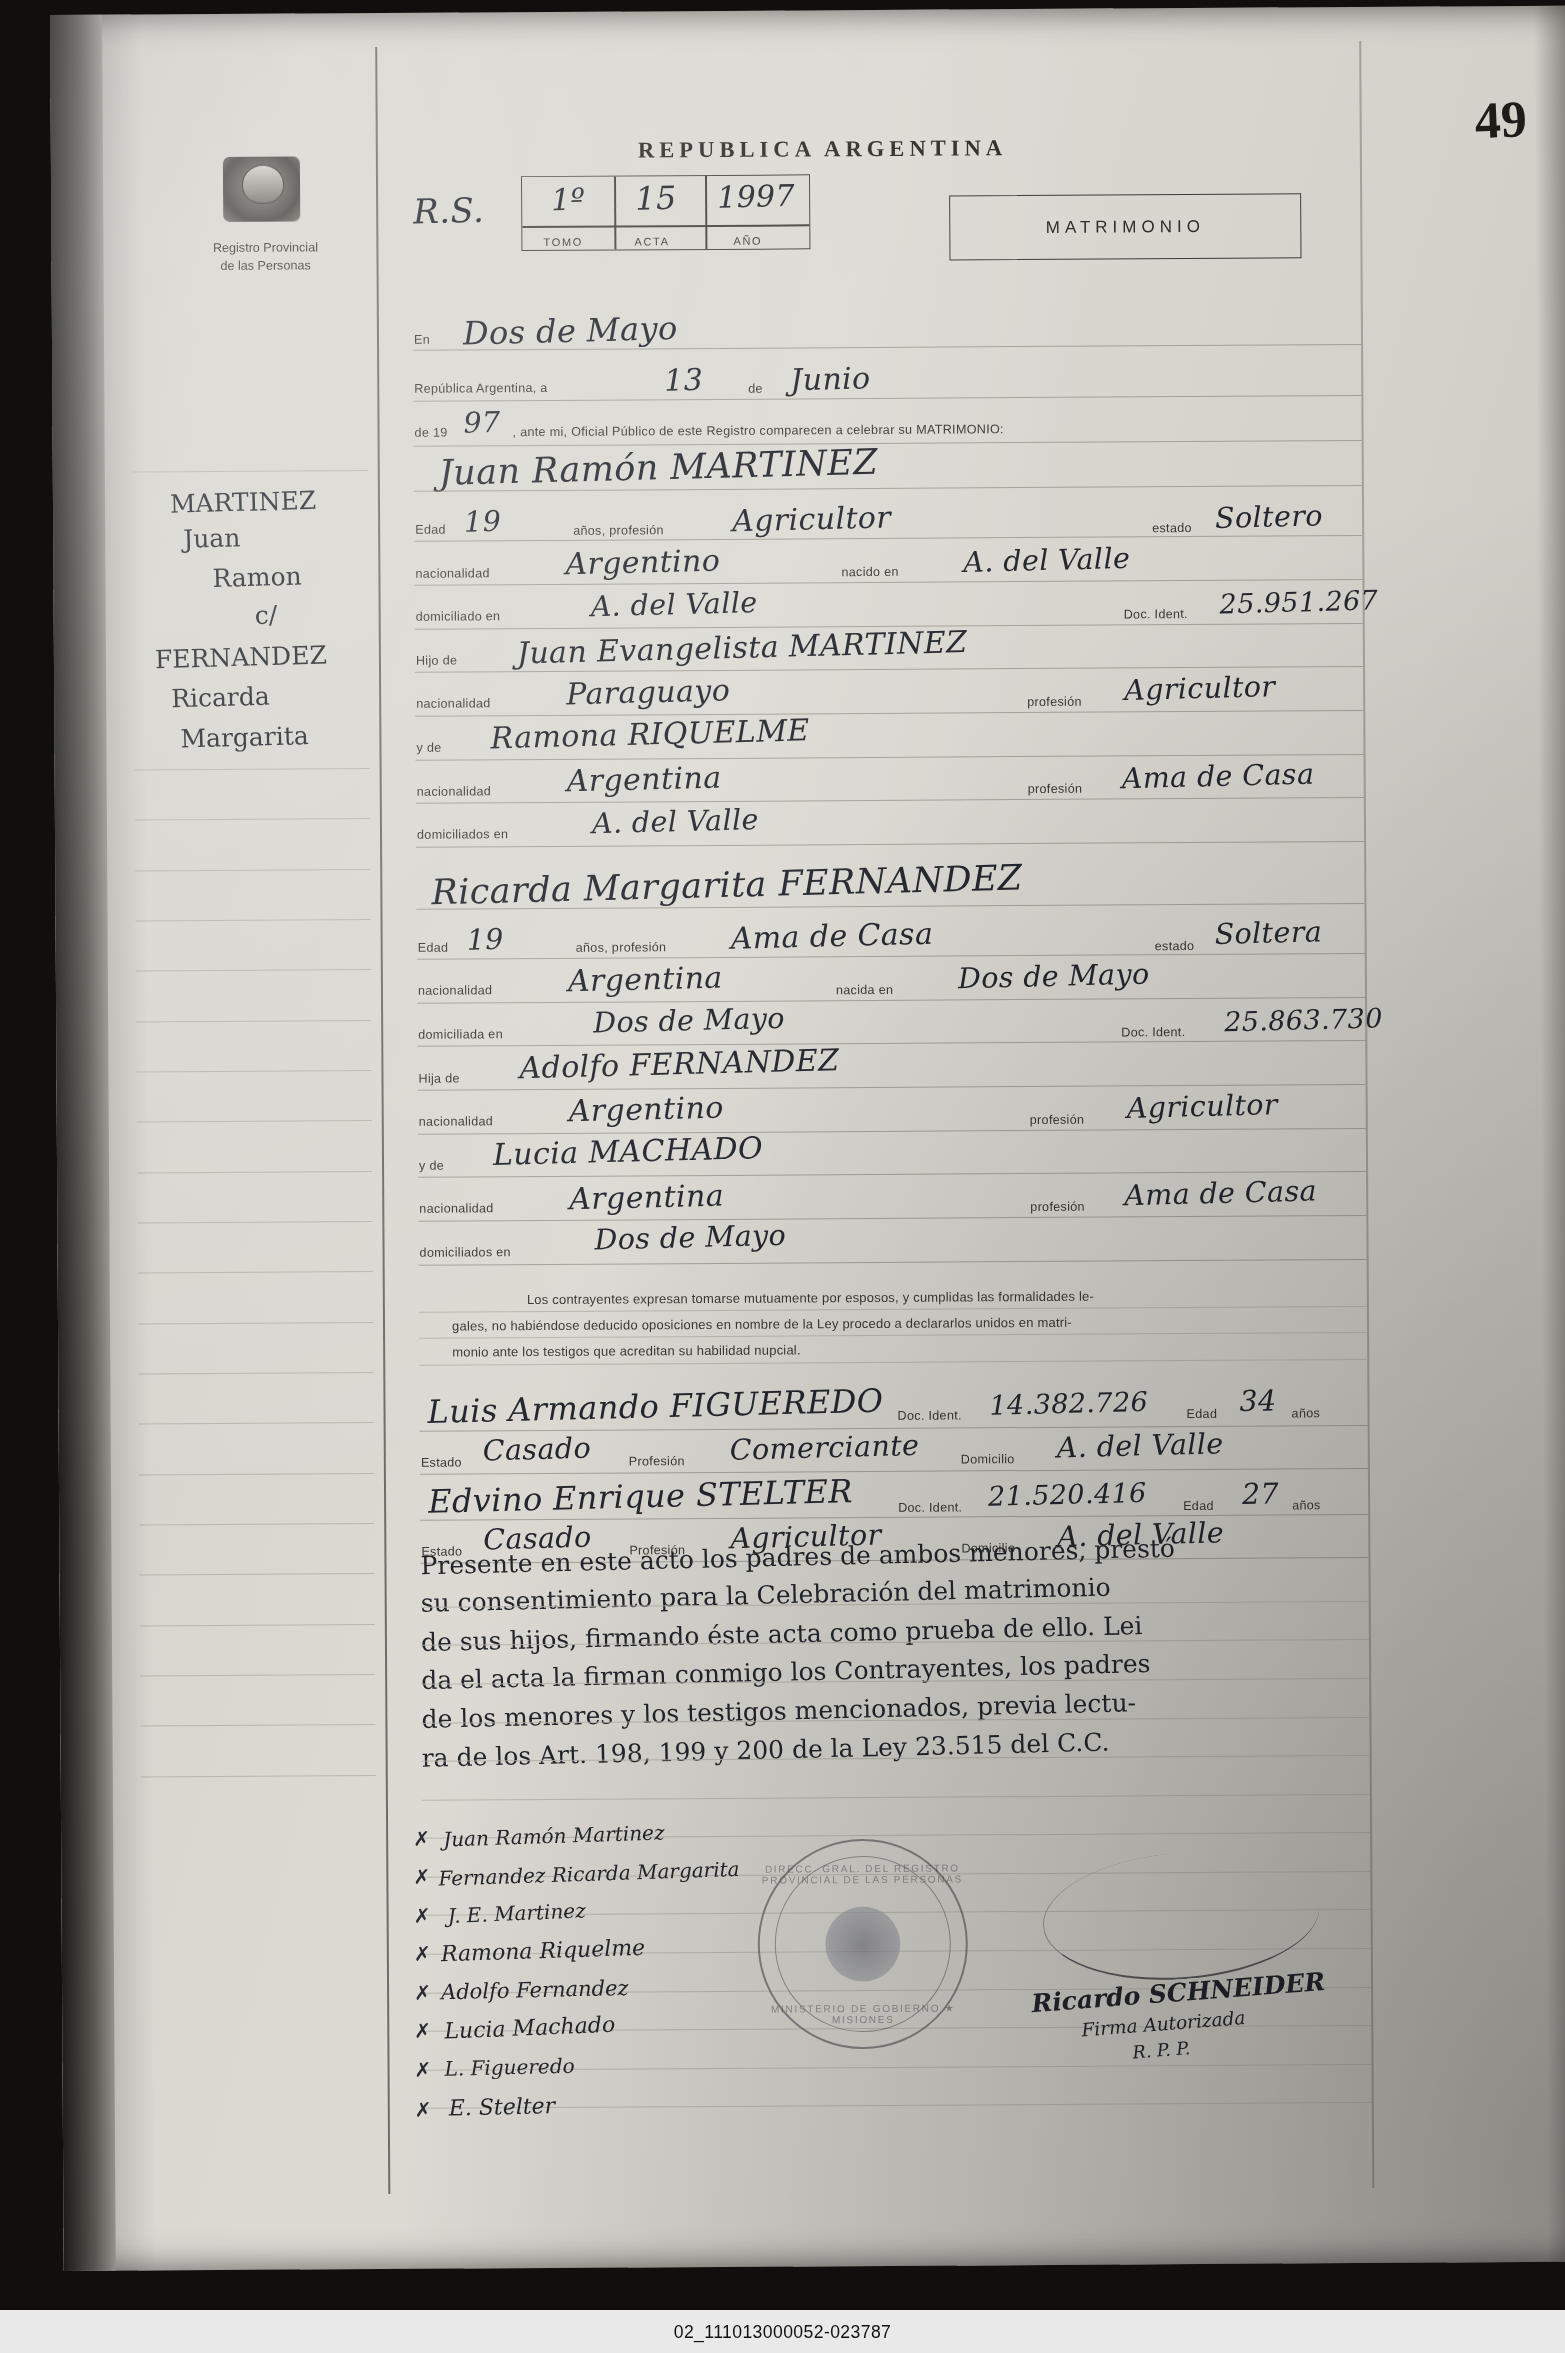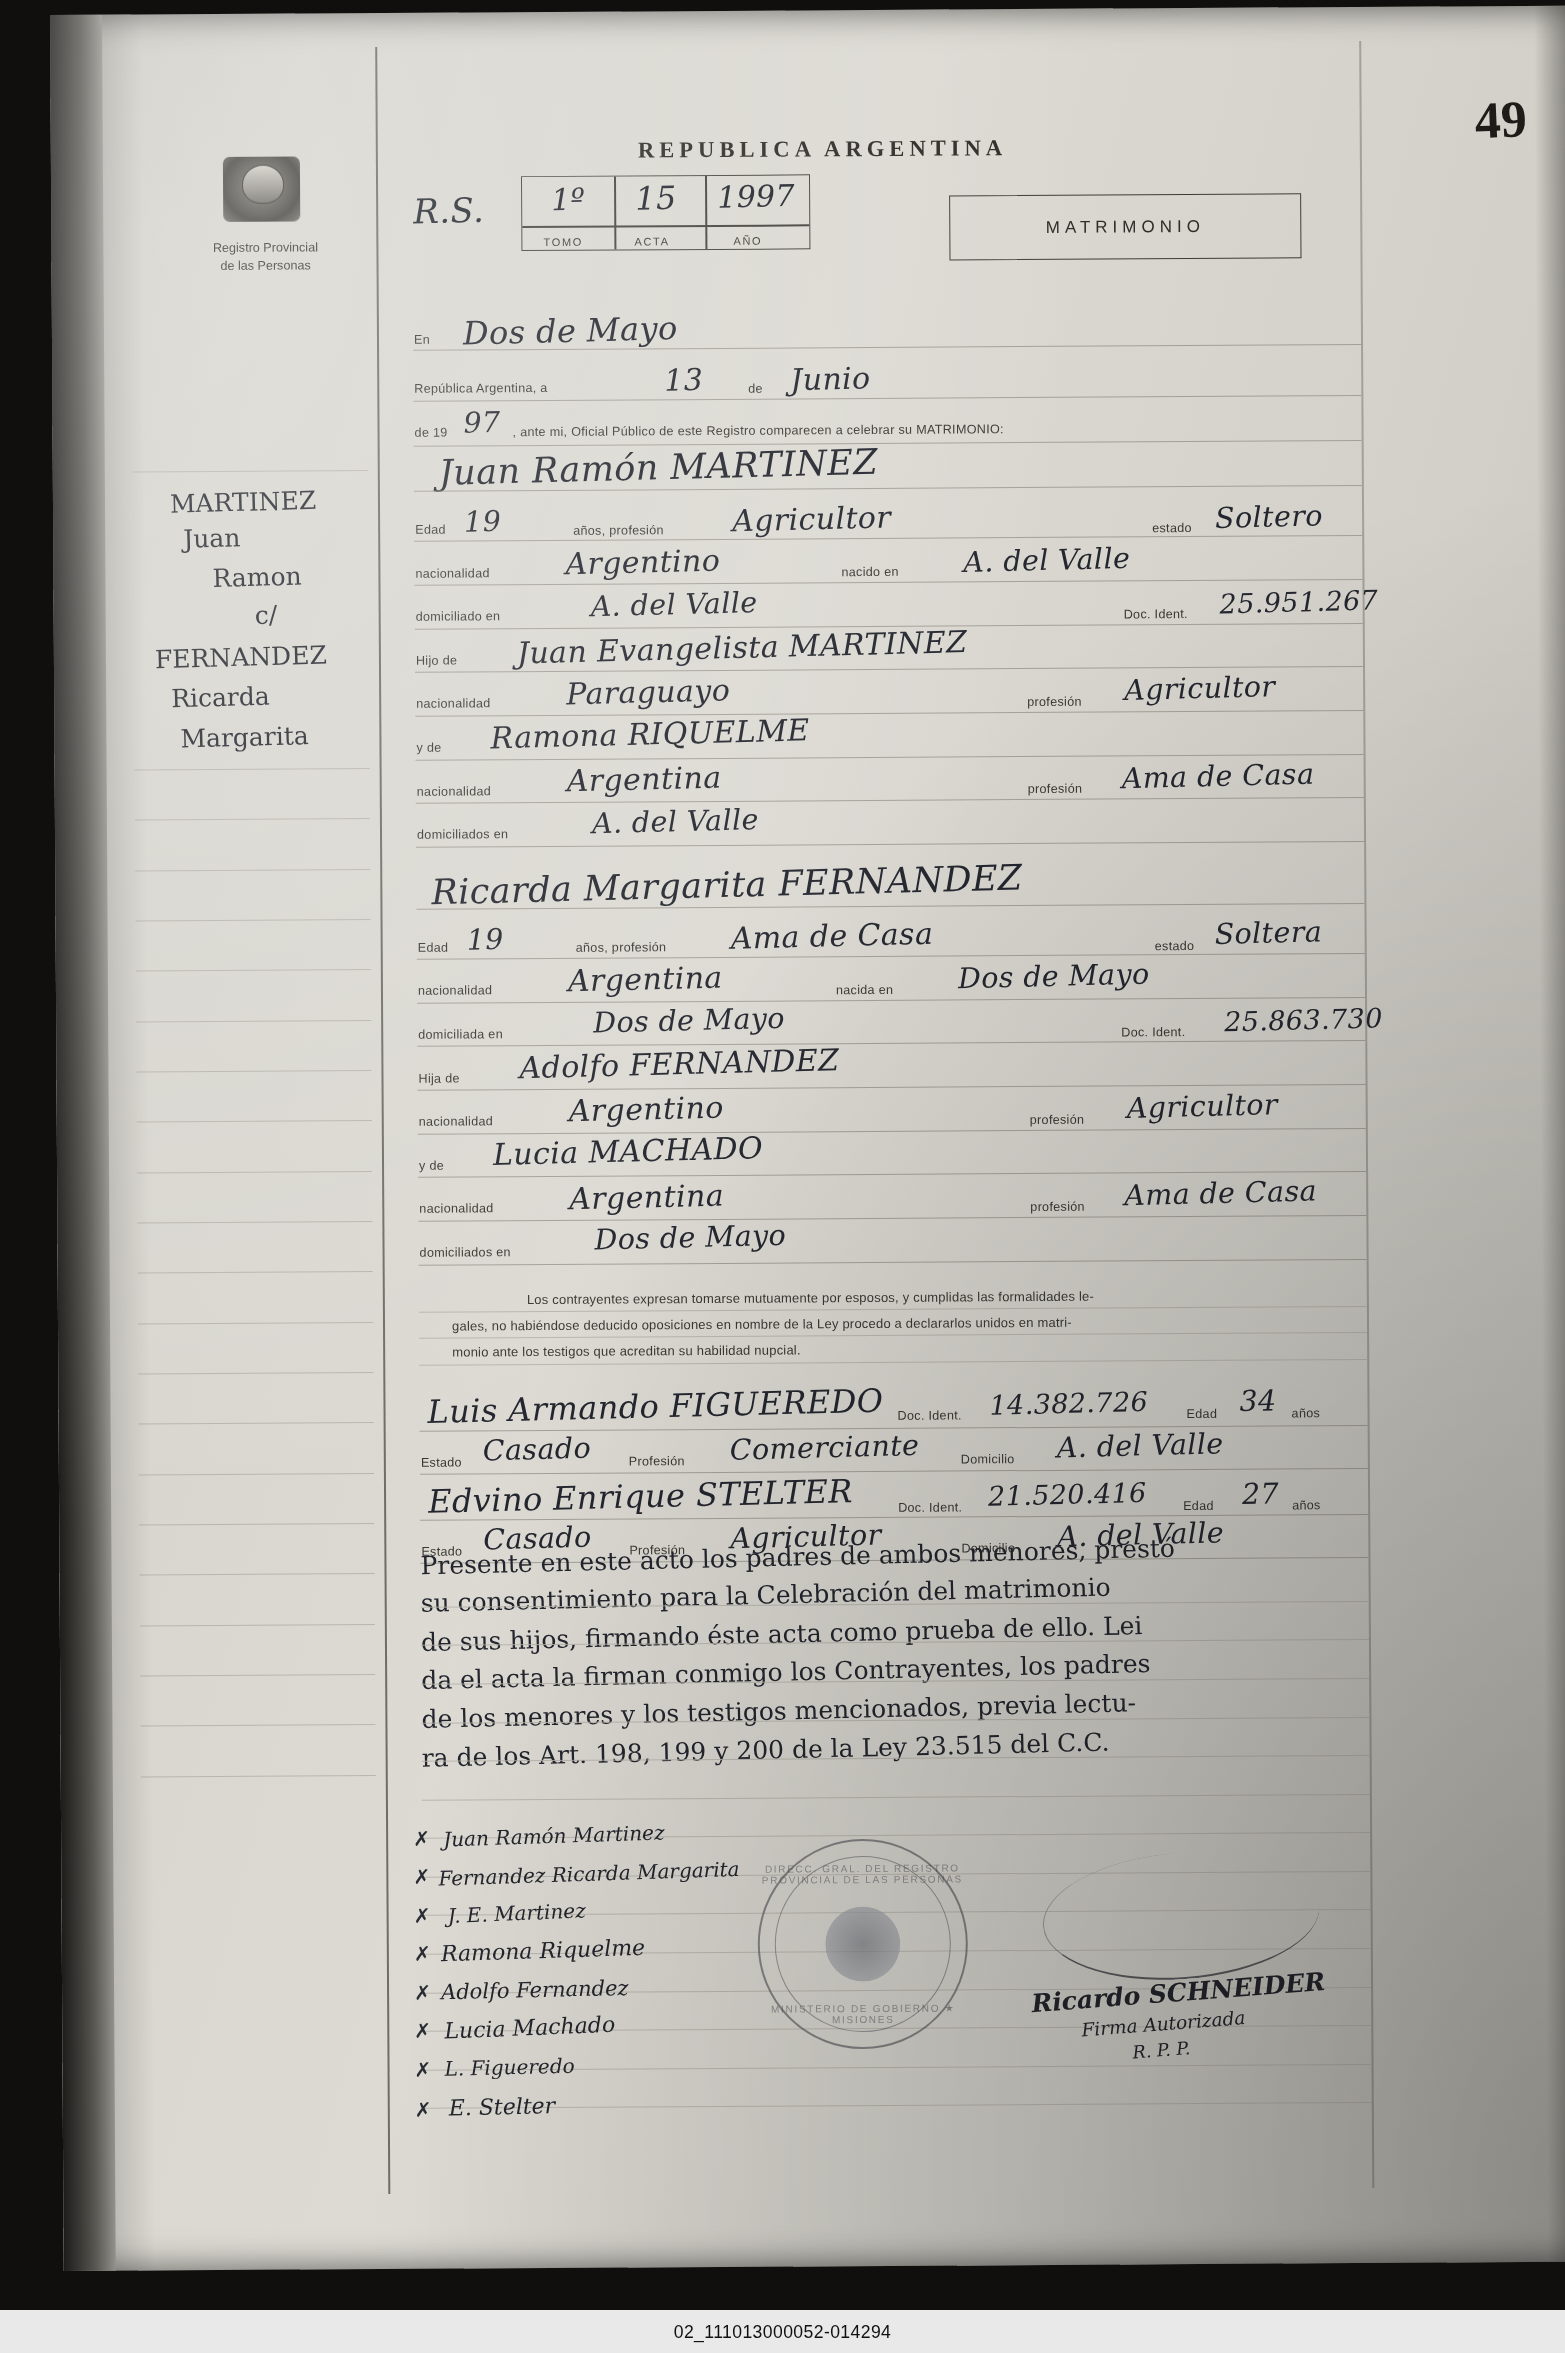--- a/index.html
+++ b/index.html
@@ -450,14 +450,14 @@
     <div class="t1">DIRECC. GRAL. DEL REGISTRO PROVINCIAL DE LAS PERSONAS</div>
     <div class="t2">MINISTERIO DE GOBIERNO ★ MISIONES</div>
   </div>
 
   <div id="flourish"></div>
   <div class="sig" style="left:969px; top:1970px; font-size:25px; font-weight:700; transform:rotate(-4deg);">Ricardo SCHNEIDER</div>
   <div class="sig" style="left:1019px; top:2005px; font-size:18.5px; transform:rotate(-4deg);">Firma Autorizada</div>
   <div class="sig" style="left:1070px; top:2032px; font-size:17.6px; transform:rotate(-4deg);">R. P. P.</div>
 </div>
 
-<div id="caption">02_111013000052-014294</div>
+<div id="caption">02_111013000052-023787</div>
 
 
 </body></html>

